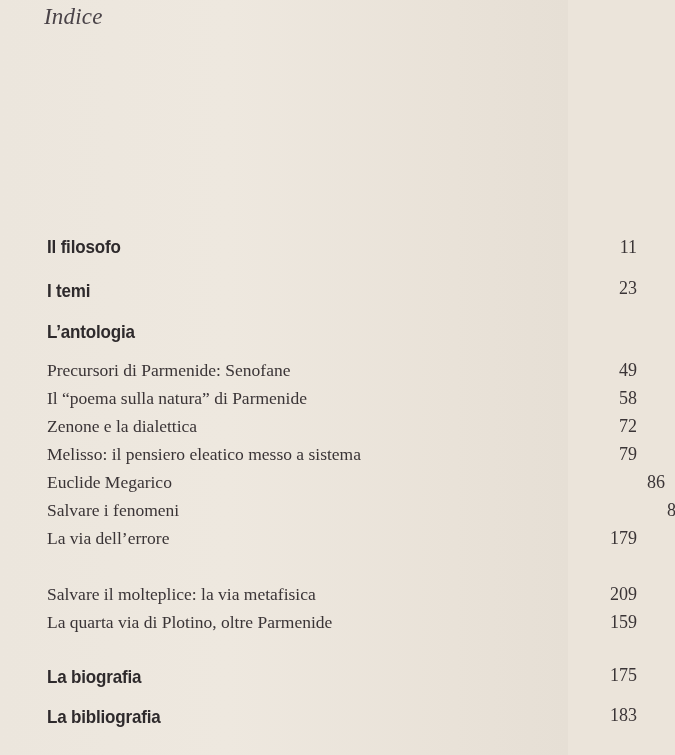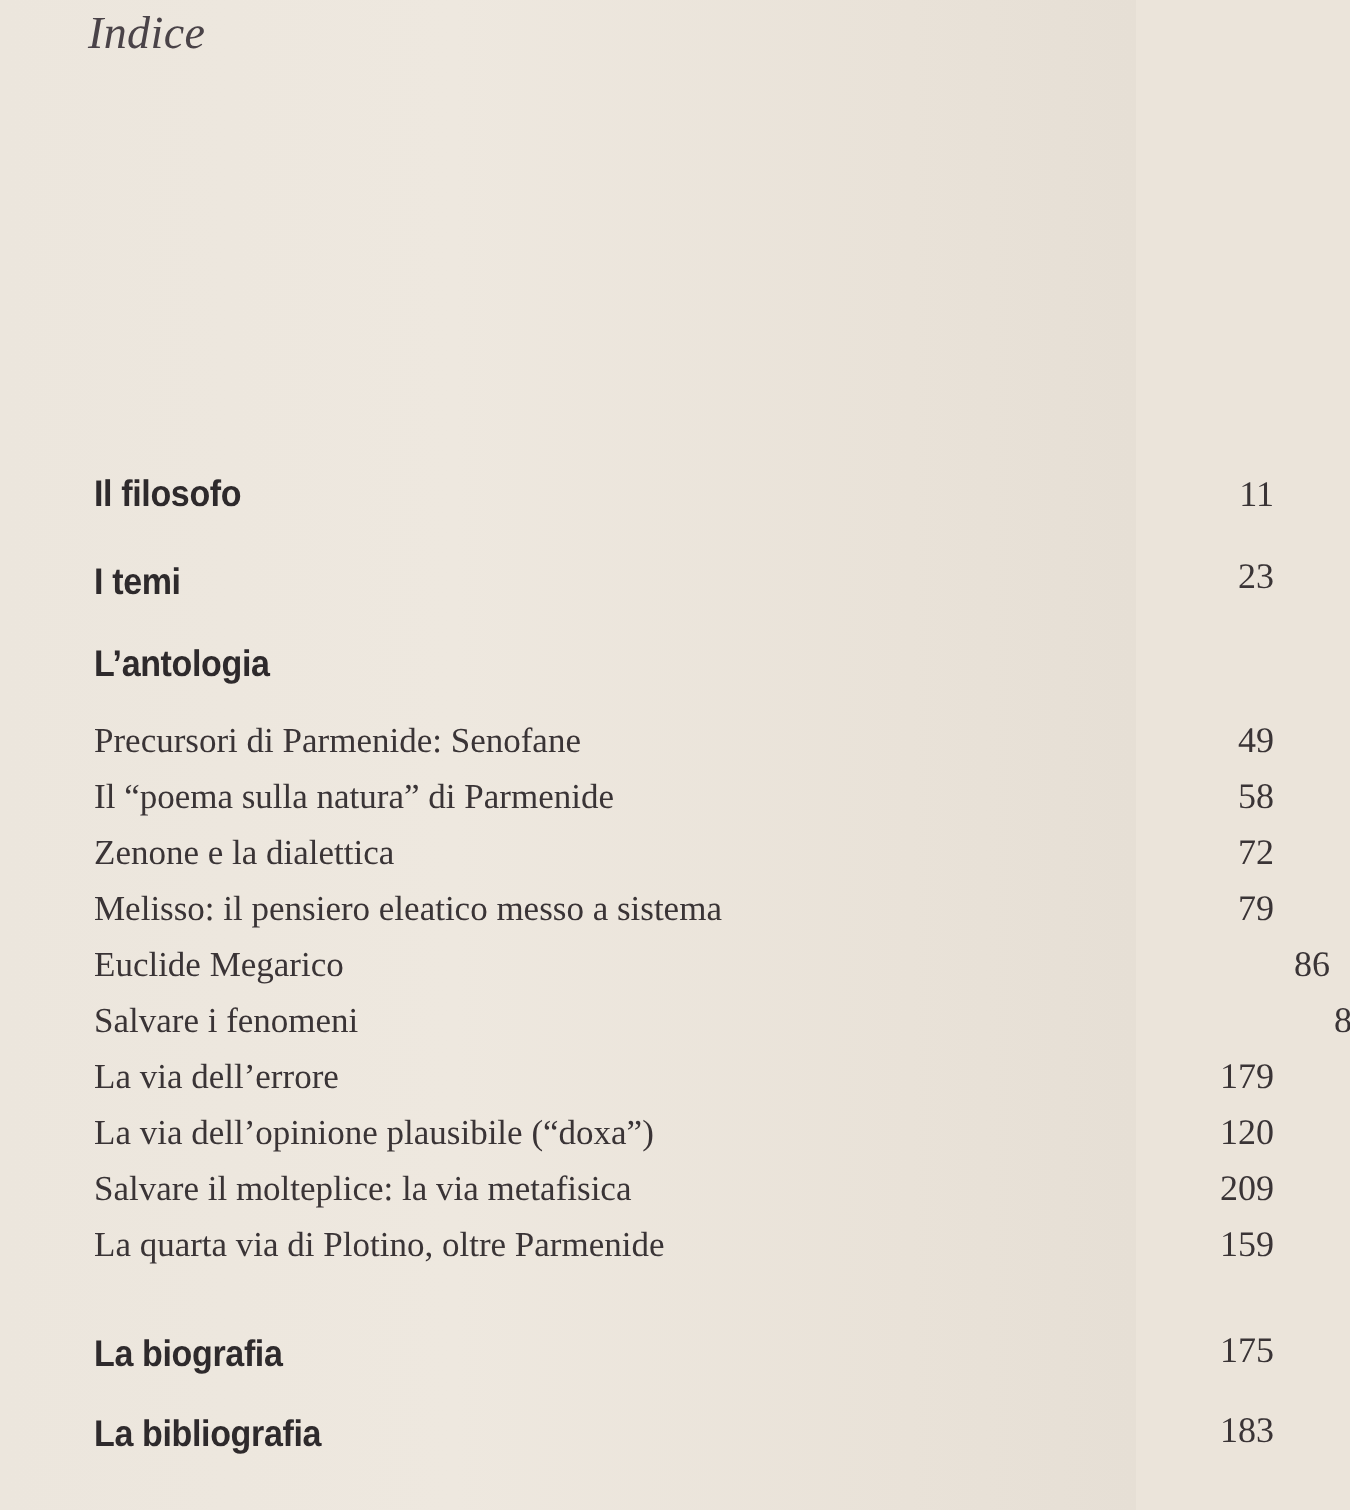--- a/index.html
+++ b/index.html
@@ -108,24 +108,20 @@
     <span class="toc-page">86</span>
   </div>
   <div class="toc-row entry" style="top:500px;padding-left:48px;">
     <span class="toc-label">Salvare i fenomeni</span>
     <span class="toc-page">88</span>
   </div>
   <div class="toc-row entry" style="top:528px;">
     <span class="toc-label">La via dell’errore</span>
     <span class="toc-page">179</span>
   </div>
-  <div class="toc-row entry" style="top:556px;">
-    <span class="toc-label">La via dell’opinione plausibile (“doxa”)</span>
-    <span class="toc-page">120</span>
-  </div>
   <div class="toc-row entry" style="top:584px;">
     <span class="toc-label">Salvare il molteplice: la via metafisica</span>
     <span class="toc-page">209</span>
   </div>
   <div class="toc-row entry" style="top:612px;">
     <span class="toc-label">La quarta via di Plotino, oltre Parmenide</span>
     <span class="toc-page">159</span>
   </div>
 
   <div class="toc-row section" style="top:666px;">

